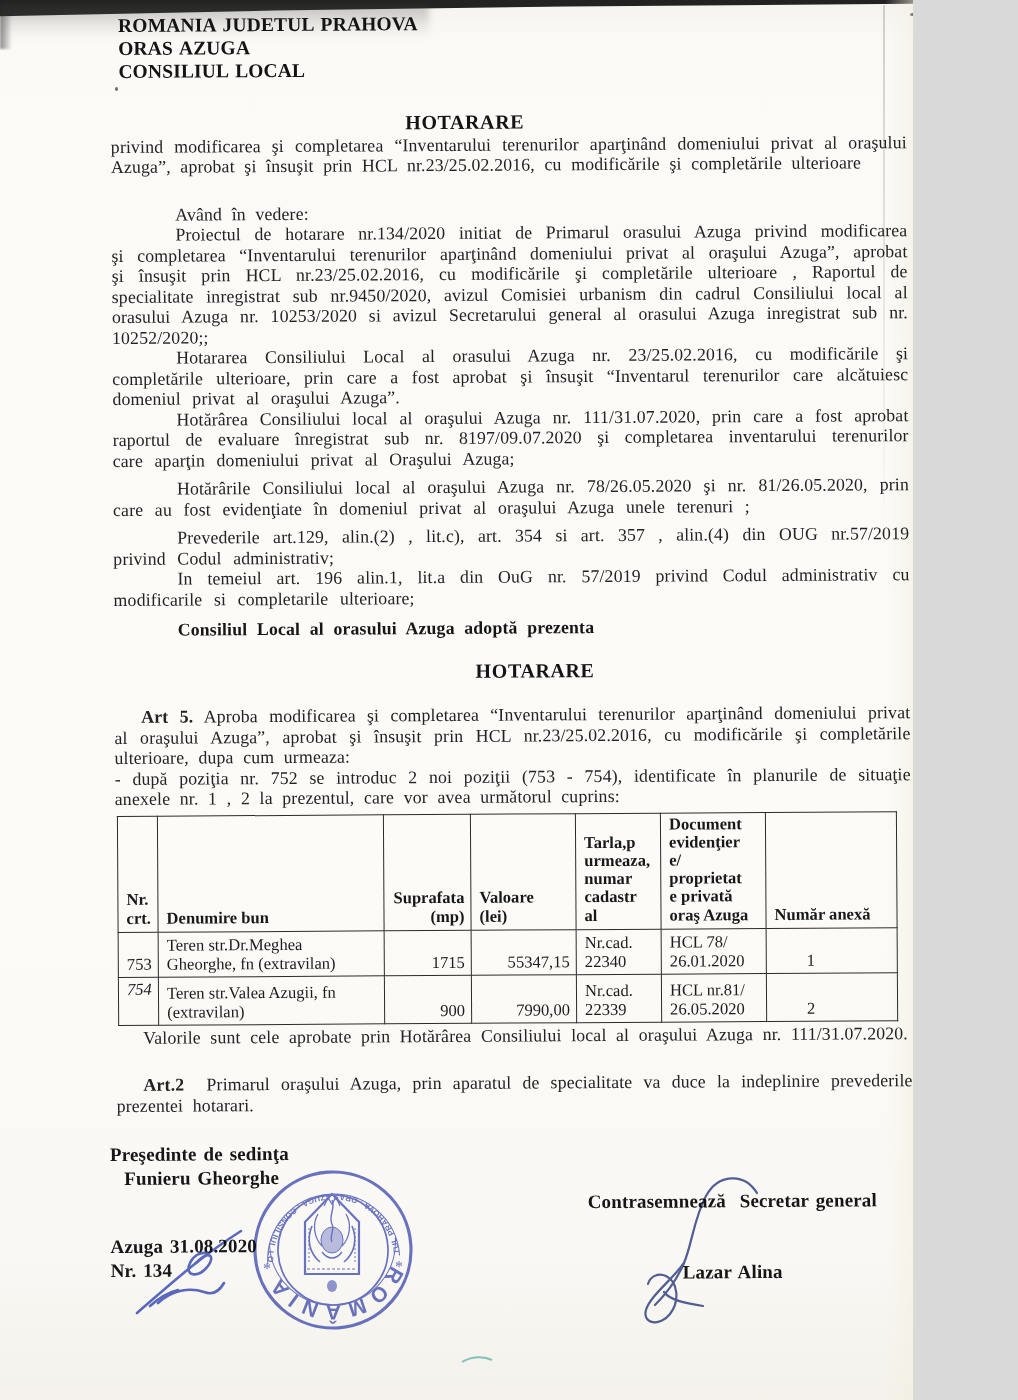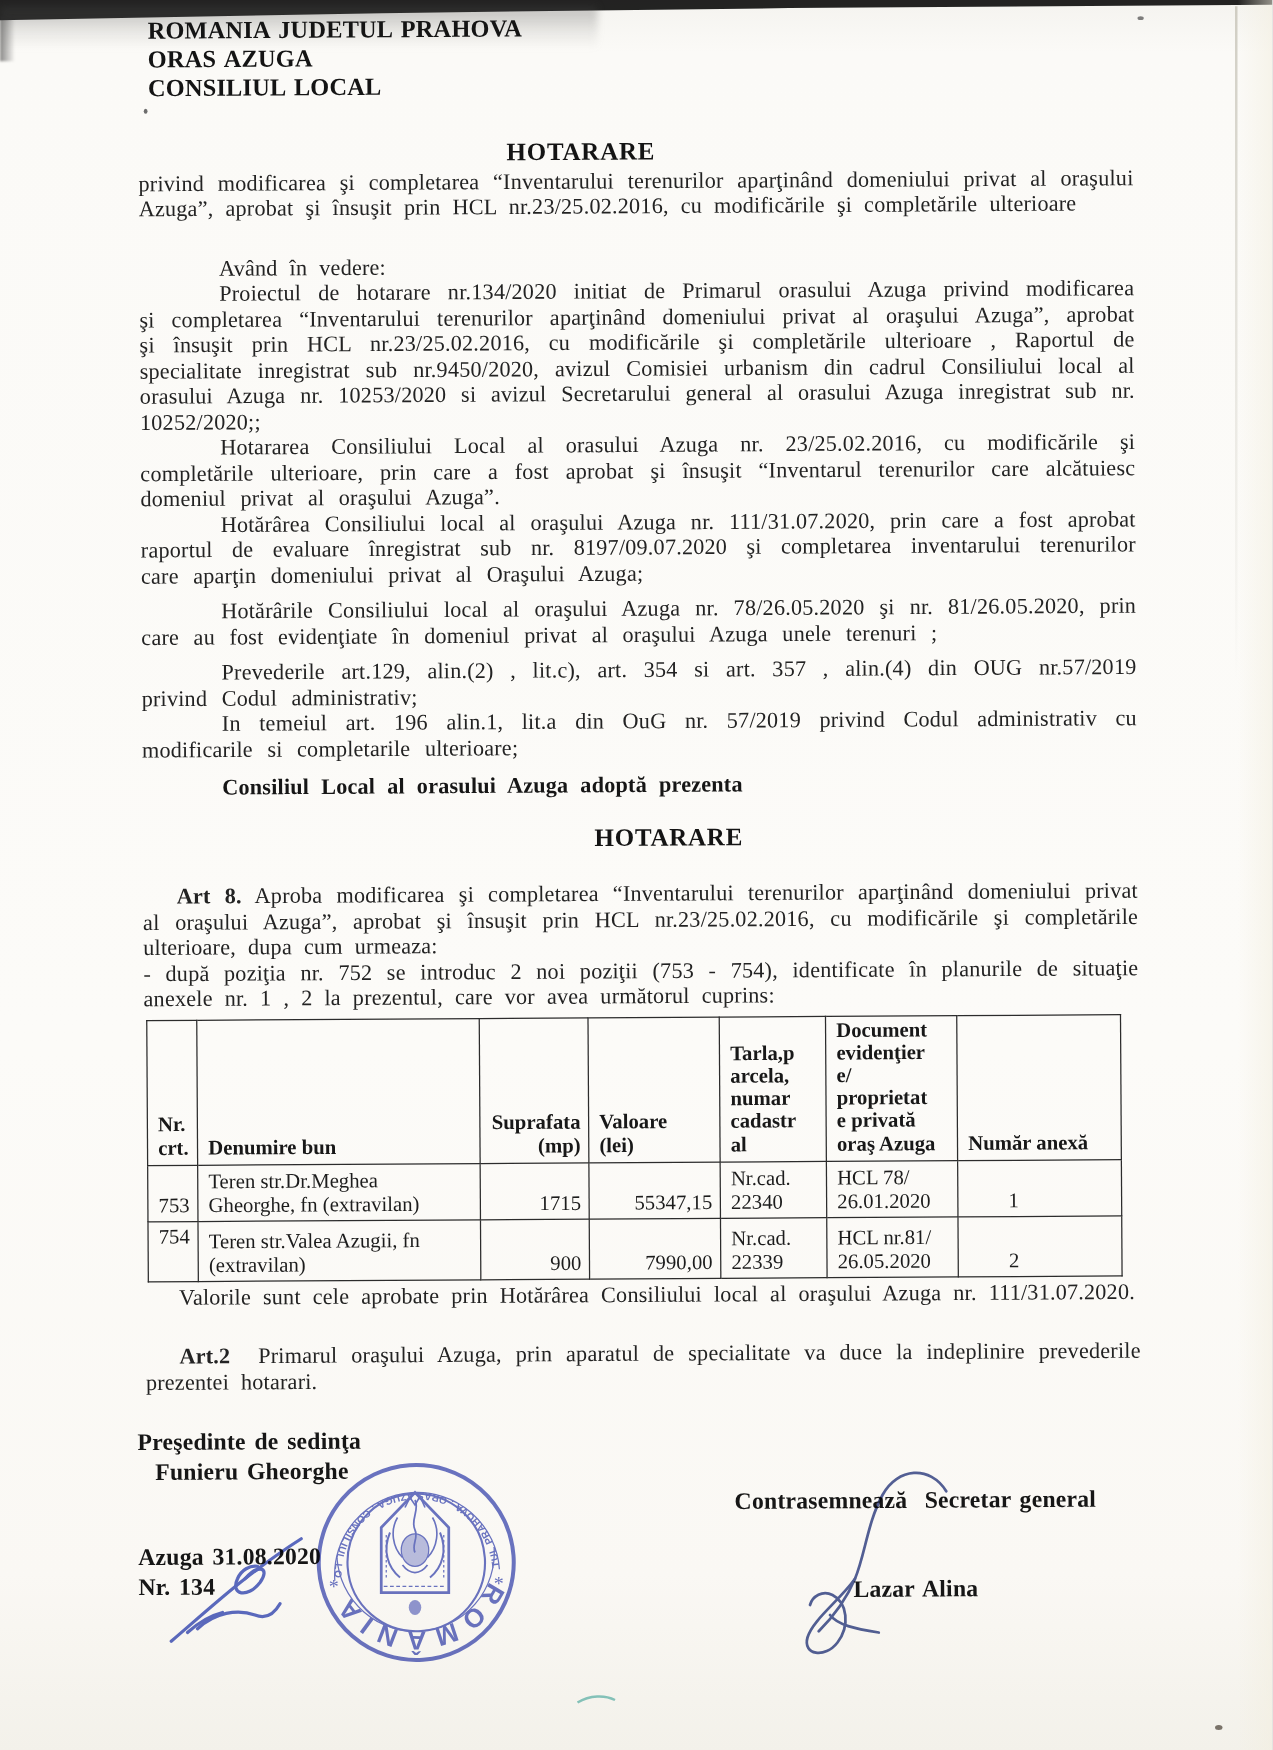--- a/index.html
+++ b/index.html
@@ -1,17 +1,17 @@
 <!DOCTYPE html>
 <html><head>
 <meta charset="utf-8">
 <style>
   html,body{margin:0;padding:0;background:#d9d9d9;}
   .sheet{
-    position:relative;width:1018px;height:1400px;overflow:hidden;
+    position:relative;width:913px;height:1400px;overflow:hidden;
     background:linear-gradient(180deg,#f4f3ef 0,#fbfaf7 3%,#fcfbf8 60%,#faf8f4 90%,#f3f1ea 100%);
     font-family:"Liberation Serif","DejaVu Serif",serif;color:#232323;
   }
   
   .art-top{position:absolute;left:0;top:0;width:100%;height:17px;background:#101010;opacity:.92;
     clip-path:polygon(0 0,100% 0,100% 22%,62% 38%,30% 62%,0 95%);}
   .art-haze{position:absolute;left:0;top:5px;width:47%;height:42px;filter:blur(3px);
     background:linear-gradient(to bottom,rgba(70,70,70,.30),rgba(120,120,120,.10) 52%,rgba(120,120,120,0) 82%);}
   .art-corner{position:absolute;left:0;top:13px;width:12px;height:36px;filter:blur(1px);opacity:.55;
     background:linear-gradient(to right,#2e2e2e,rgba(46,46,46,0));}
@@ -49,21 +49,21 @@
     font-size:16.6px;color:#1c1c1c;word-spacing:0;letter-spacing:0;}
   th,td{border:1.6px solid #2c2c2c;vertical-align:bottom;white-space:pre-line;
     line-height:19px;padding:2px 6px 3px 8px;text-align:left;font-weight:400;overflow:hidden;}
   thead th{font-weight:700;line-height:18.2px;color:#181818;padding-bottom:4px;}
   thead tr{height:112px;}
   tbody tr.r1{height:45px;}
   tbody tr.r2{height:48px;}
   .hr{text-align:right;}
   td.num{text-align:right;}
   td.anexa{padding-left:40px;}
-  td.vtop{vertical-align:top;}
+  td.vtop{vertical-align:top;font-style:italic;}
   
   .sigrow{position:relative;margin-top:27px;margin-left:-7px;height:48px;
     font-weight:700;font-size:19px;line-height:23.5px;color:#161616;word-spacing:2px;}
   .sig-left-name{margin-left:14px;}
   .sig-right{position:absolute;left:462px;top:3px;width:320px;text-align:center;white-space:pre-wrap;}
   .footer{margin-top:44px;margin-left:-7px;font-weight:700;font-size:19px;line-height:24px;color:#161616;word-spacing:2px;}
   
   .stamp{position:absolute;left:247px;top:1164px;mix-blend-mode:multiply;opacity:.93;}
   .inkoverlay{position:absolute;left:0;top:0;mix-blend-mode:multiply;pointer-events:none;}
 </style>
@@ -97,21 +97,21 @@
     <p class="ind just rec">Hotararea Consiliului Local al orasului Azuga nr. 23/25.02.2016, cu modificările şi completările ulterioare, prin care a fost aprobat şi însuşit “Inventarul terenurilor care alcătuiesc domeniul privat al oraşului Azuga”.</p>
     <p class="ind just rec">Hotărârea Consiliului local al oraşului Azuga nr. 111/31.07.2020, prin care a fost aprobat raportul de evaluare înregistrat sub nr. 8197/09.07.2020 şi completarea inventarului terenurilor care aparţin domeniului privat al Oraşului Azuga;</p>
     <p class="ind just rec gap8">Hotărârile Consiliului local al oraşului Azuga nr. 78/26.05.2020 şi nr. 81/26.05.2020, prin care au fost evidenţiate în domeniul privat al oraşului Azuga unele terenuri ;</p>
     <p class="ind just rec gap8">Prevederile art.129, alin.(2) , lit.c), art. 354 si art. 357 , alin.(4) din OUG nr.57/2019 privind Codul administrativ;</p>
     <p class="ind just rec">In temeiul art. 196 alin.1, lit.a din OuG nr. 57/2019 privind Codul administrativ cu modificarile si completarile ulterioare;</p>
 
     <p class="adopt">Consiliul Local al orasului Azuga adoptă prezenta</p>
 
     <div class="title t2">HOTARARE</div>
 
-    <p class="ind-sm just art"><span class="b">Art 8.</span> <span>Aproba modificarea şi completarea “Inventarului terenurilor aparţinând domeniului privat al oraşului Azuga”, aprobat şi însuşit prin HCL nr.23/25.02.2016, cu modificările şi completările ulterioare, dupa cum urmeaza:</span></p>
+    <p class="ind-sm just art"><span class="b">Art 5.</span> <span>Aproba modificarea şi completarea “Inventarului terenurilor aparţinând domeniului privat al oraşului Azuga”, aprobat şi însuşit prin HCL nr.23/25.02.2016, cu modificările şi completările ulterioare, dupa cum urmeaza:</span></p>
     <p class="just">- după poziţia nr. 752 se introduc 2 noi poziţii (753 - 754), identificate în planurile de situaţie anexele nr. 1 , 2 la prezentul, care vor avea următorul cuprins:</p>
 
     <table>
       <colgroup>
         <col style="width:40px">
           <col style="width:226px">
           <col style="width:87px">
         <col style="width:105px">
           <col style="width:85px">
           <col style="width:105px">
@@ -120,21 +120,21 @@
       <thead>
         <tr>
           <th>Nr.
 crt.</th>
           <th>Denumire bun</th>
           <th class="hr">Suprafata
 (mp)</th>
           <th>Valoare
 (lei)</th>
           <th>Tarla,p
-arcela,
+urmeaza,
 numar
 cadastr
 al</th>
           <th>Document
 evidenţier
 e/
 proprietat
 e privată
 oraş Azuga</th>
           <th>Număr anexă</th>

